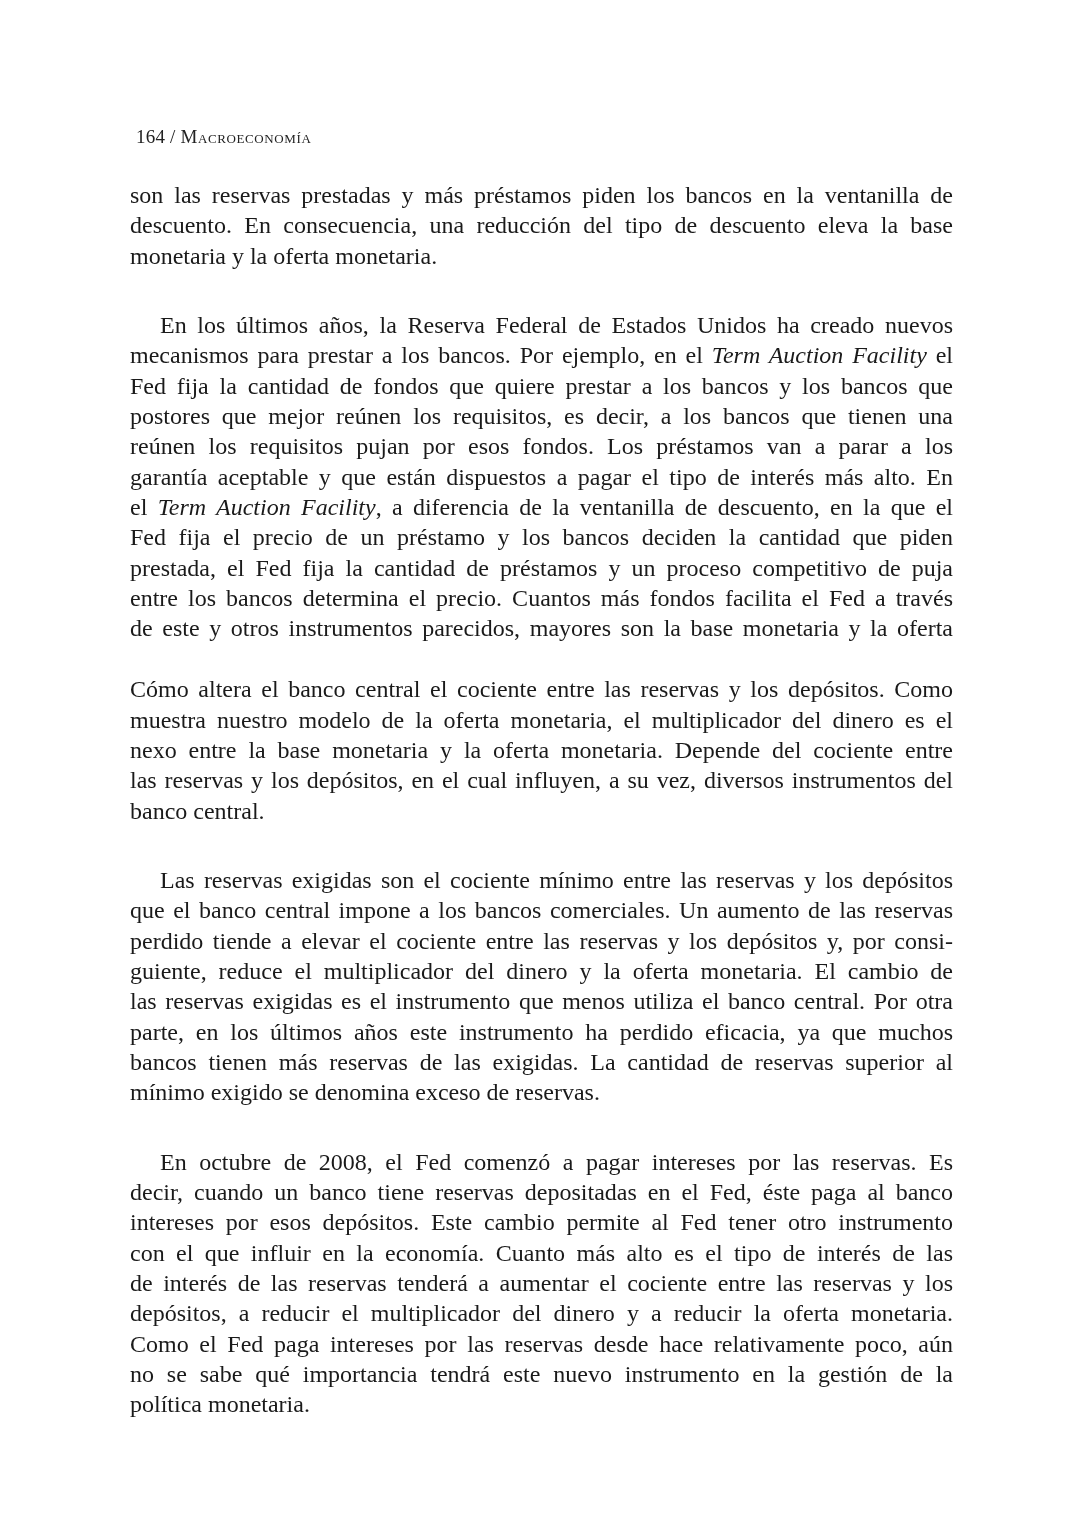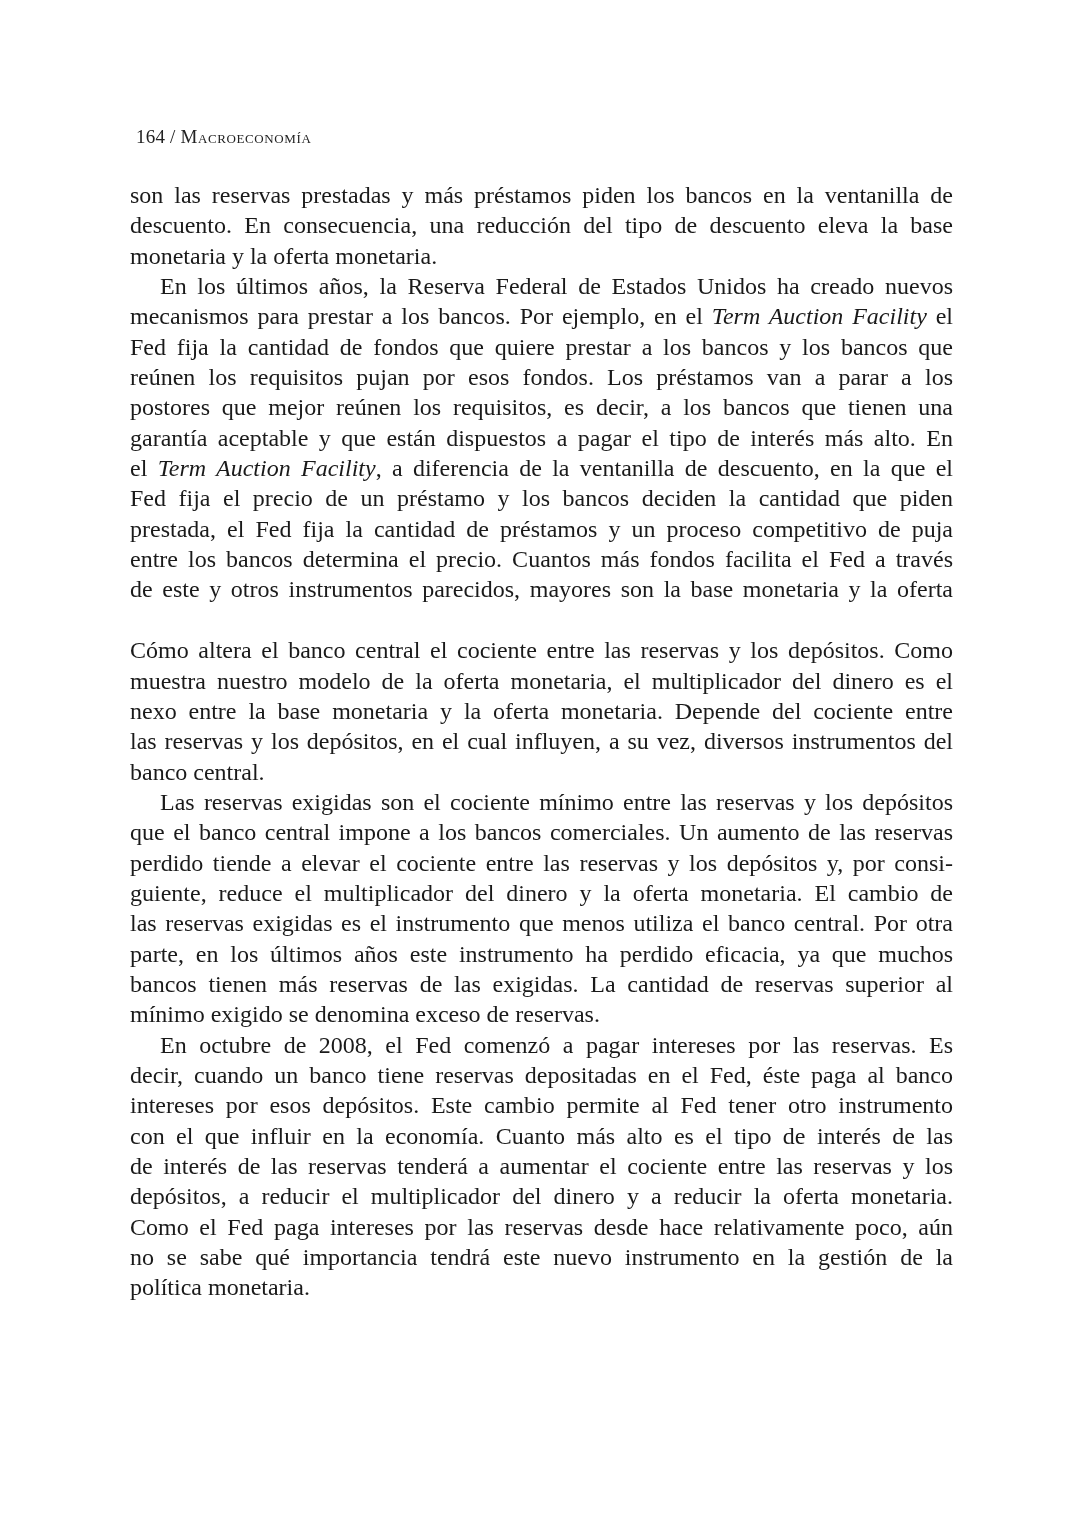--- a/index.html
+++ b/index.html
@@ -16,21 +16,21 @@
     .body-text {
       position: absolute; left: 130px; top: 180px; width: 823px;
       font-size: 24px; line-height: 30.35px;
     }
     .line {
       display: block; height: 30.35px; white-space: nowrap;
       text-align: justify; text-align-last: justify;
       overflow: visible;
     }
     .line.last { text-align-last: left; }
-    .line.indent { text-indent: 30px; }
+    .line.indent { text-indent: 30px; margin-top: 39px; }
     .gap { height: 30.35px; }
     i { font-style: italic; }
     b { font-weight: normal; }
   </style>
 </head>
 <body>
 
 <div class="page-header">
   <span>164</span><span> / </span><span class="sc">Macroeconomía</span>
 </div>
@@ -38,22 +38,22 @@
 <div class="body-text" id="body-text">
     <div>
       <span class="line"><span>son las reservas prestadas y más préstamos piden los bancos en la ventanilla de</span></span>
       <span class="line"><span>descuento. En consecuencia, una reducción del tipo de descuento eleva la base</span></span>
       <span class="line last"><span>monetaria y la oferta monetaria.</span></span>
     </div>
     <div>
       <span class="line indent"><span>En los últimos años, la Reserva Federal de Estados Unidos ha creado nuevos</span></span>
       <span class="line"><span>mecanismos para prestar a los bancos. Por ejemplo, en el </span><i>Term Auction Facility</i><span> el</span></span>
       <span class="line"><span>Fed fija la cantidad de fondos que quiere prestar a los bancos y los bancos que</span></span>
+      <span class="line"><span>postores que mejor reúnen los requisitos, es decir, a los bancos que tienen una</span></span>
       <span class="line"><span>reúnen los requisitos pujan por esos fondos. Los préstamos van a parar a los</span></span>
-      <span class="line"><span>postores que mejor reúnen los requisitos, es decir, a los bancos que tienen una</span></span>
       <span class="line"><span>garantía aceptable y que están dispuestos a pagar el tipo de interés más alto. En</span></span>
       <span class="line"><span>el </span><i>Term Auction Facility</i><span>, a diferencia de la ventanilla de descuento, en la que el</span></span>
       <span class="line"><span>Fed fija el precio de un préstamo y los bancos deciden la cantidad que piden</span></span>
       <span class="line"><span>prestada, el Fed fija la cantidad de préstamos y un proceso competitivo de puja</span></span>
       <span class="line"><span>entre los bancos determina el precio. Cuantos más fondos facilita el Fed a través</span></span>
       <span class="line"><span>de este y otros instrumentos parecidos, mayores son la base monetaria y la oferta</span></span>
     </div>
     <div class="gap"></div>
     <div>
       <span class="line"><b>Cómo altera el banco central el cociente entre las reservas y los depósitos.</b><span> Como</span></span>

